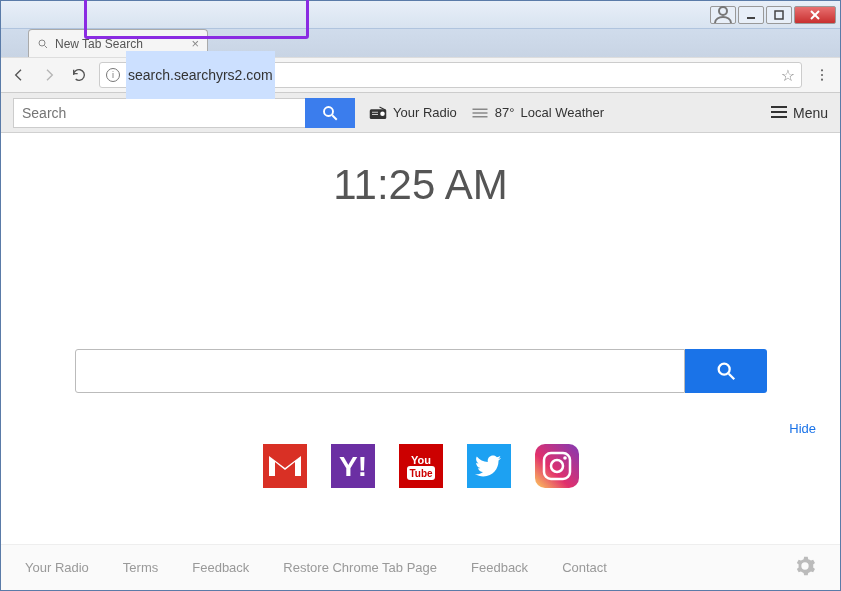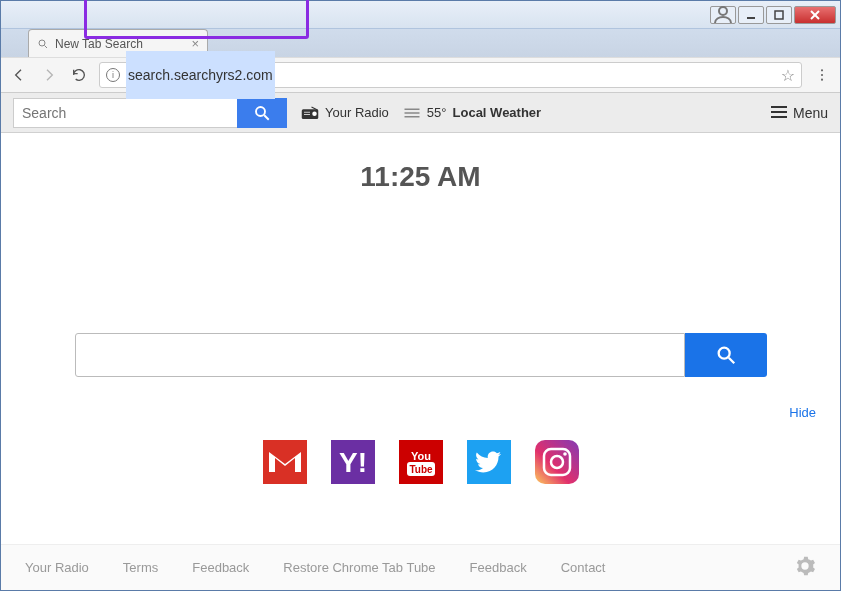--- a/index.html
+++ b/index.html
@@ -17,32 +17,32 @@
 .navbar { height: 36px; background: #f5f5f5; border-top: 1px solid #ddd; border-bottom: 1px solid #ccc; display: flex; align-items: center; padding: 0 8px; gap: 10px; }
 .navbtn { width: 20px; height: 20px; display: flex; align-items: center; justify-content: center; cursor: pointer; }
 .navbtn svg { width: 16px; height: 16px; }
 .omnibox { flex: 1; display: flex; align-items: center; border: 1px solid #ccc; border-radius: 3px; background: #fff; padding: 0 6px; height: 26px; gap: 6px; position: relative; }
 .omnibox-info { width: 14px; height: 14px; border: 1px solid #777; border-radius: 50%; display: flex; align-items: center; justify-content: center; font-size: 9px; color: #777; }
 .omnibox-url { font-size: 14px; color: #333; background: #cce0ff; padding: 16px 2px; }
 .omnibox-star { margin-left: auto; color: #888; font-size: 16px; cursor: pointer; }
 .highlight-box { position: absolute; border: 3px solid #8a2be2; border-radius: 3px; pointer-events: none; }
 .toolbar { height: 40px; background: #ececec; border-bottom: 1px solid #d0d0d0; display: flex; align-items: center; padding: 0 12px; gap: 14px; }
 .searchbar { display: flex; align-items: center; height: 30px; }
-.searchbar input { width: 224px; height: 30px; border: 1px solid #ccc; border-right: none; padding: 0 8px; font-size: 14px; color: #4d7c0f; }
+.searchbar input { width: 292px; height: 30px; border: 1px solid #ccc; border-right: none; padding: 0 8px; font-size: 14px; color: #4d7c0f; }
 .searchbtn { width: 50px; height: 30px; background: #3b7ded; display: flex; align-items: center; justify-content: center; cursor: pointer; }
 .searchbtn svg { width: 18px; height: 18px; }
 .toolitem { display: flex; align-items: center; gap: 6px; font-size: 13px; color: #333; cursor: pointer; }
 .menuitem { margin-left: auto; display: flex; align-items: flex-start; gap: 6px; font-size: 14px; color: #333; cursor: pointer; }
 .content { height: calc(100% - 28px - 28px - 36px - 40px - 46px); background: #fff; display: flex; flex-direction: column; align-items: center; padding-top: 28px; }
-.clock { font-size: 28px; color: #555; font-weight: 700; }
+.clock { font-size: 42px; color: #555; font-weight: 400; }
 .bigsearch { display: flex; margin-top: 140px; }
 .bigsearch input { width: 610px; height: 44px; border: 1px solid #bbb; border-radius: 3px 0 0 3px; padding: 0 10px; font-size: 16px; }
 .bigsearch-btn { width: 82px; height: 44px; background: #1a73e8; border-radius: 0 3px 3px 0; display: flex; align-items: center; justify-content: center; cursor: pointer; }
 .bigsearch-btn svg { width: 22px; height: 22px; }
-.hide-link { align-self: flex-end; margin: 28px 24px 12px 0; font-size: 13px; color: #1a73e8; cursor: pointer; }
+.hide-link { align-self: flex-end; margin: 28px 24px 0 0; font-size: 13px; color: #1a73e8; cursor: pointer; }
 .icons-row { display: flex; gap: 24px; margin-top: 8px; }
 .app-icon { width: 44px; height: 44px; display: flex; align-items: center; justify-content: center; cursor: pointer; }
 .footer { height: 46px; background: #fafafa; border-top: 1px solid #eee; display: flex; align-items: center; padding: 0 24px; gap: 34px; font-size: 13px; color: #999; }
 .footer span { cursor: pointer; }
 .footer-gear { margin-left: auto; cursor: pointer; }
 </style>
 </head>
 <body>
 
 <div class="titlebar">
@@ -131,22 +131,22 @@
         <line x1="14" y1="1" x2="22" y2="5" stroke="#333" stroke-width="1.5"></line>
       </svg>
     <span>Your Radio</span>
   </div>
   <div class="toolitem">
     <svg width="18" height="14" viewBox="0 0 24 16">
         <line x1="2" y1="3" x2="22" y2="3" stroke="#888" stroke-width="2"></line>
         <line x1="2" y1="8" x2="22" y2="8" stroke="#888" stroke-width="2"></line>
         <line x1="2" y1="13" x2="22" y2="13" stroke="#888" stroke-width="2"></line>
       </svg>
-    <span>55°</span>
-    <span style="font-weight:bold">Local Weather</span>
+    <span>87°</span>
+    <span style="font-weight:normal">Local Weather</span>
   </div>
   <div class="menuitem">
     <svg width="16" height="14" viewBox="0 0 16 14">
         <line x1="0" y1="2" x2="16" y2="2" stroke="#333" stroke-width="2"></line>
         <line x1="0" y1="7" x2="16" y2="7" stroke="#333" stroke-width="2"></line>
         <line x1="0" y1="12" x2="16" y2="12" stroke="#333" stroke-width="2"></line>
       </svg>
     <span>Menu</span>
   </div>
 </div>
@@ -208,21 +208,21 @@
           <circle cx="30" cy="14" r="1.8" fill="#fff"></circle>
         </svg>
     </div>
   </div>
 </div>
 
 <div class="footer">
   <span>Your Radio</span>
   <span>Terms</span>
   <span>Feedback</span>
-  <span>Restore Chrome Tab Tube</span>
+  <span>Restore Chrome Tab Page</span>
   <span>Feedback</span>
   <span>Contact</span>
   <span class="footer-gear">
     <svg width="22" height="22" viewBox="0 0 24 24">
         <path d="M12 8a4 4 0 1 0 0 8 4 4 0 0 0 0-8zm9 4c0 .6 0 1.2-.1 1.7l2 1.6-2 3.4-2.4-.8c-.9.7-1.9 1.2-3 1.6L15 22h-4l-.5-2.5c-1.1-.3-2.1-.9-3-1.6l-2.4.8-2-3.4 2-1.6c-.1-.5-.1-1.1-.1-1.7s0-1.2.1-1.7l-2-1.6 2-3.4 2.4.8c.9-.7 1.9-1.2 3-1.6L11 2h4l.5 2.5c1.1.3 2.1.9 3 1.6l2.4-.8 2 3.4-2 1.6c.1.5.1 1.1.1 1.7z" fill="#bbb"></path>
       </svg>
   </span>
 </div>
 
 </body></html>

